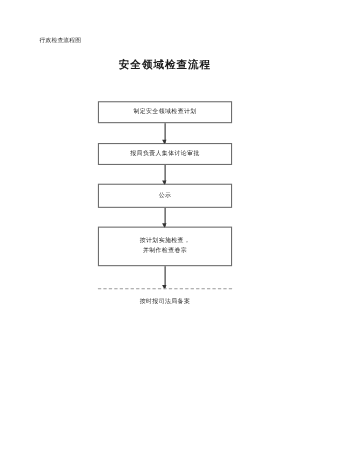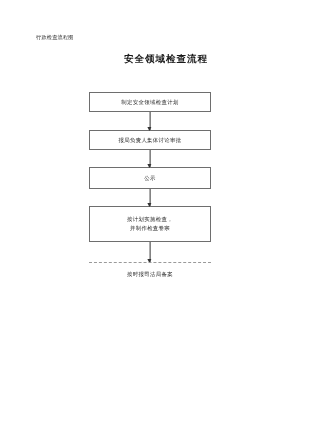--- a/index.html
+++ b/index.html
@@ -31,21 +31,21 @@
     font-size: 5.2px;
     line-height: 8px;
     letter-spacing: 0.2px;
     color: #2b2b2b;
     white-space: nowrap;
   }
 
   
   .doc-title {
     position: absolute;
-    left: 16px;
+    left: 0;
     top: 53px;
     width: 300px;
     text-align: center;
     font-size: 9.6px;
     font-weight: bold;
     letter-spacing: 0.9px;
     color: #1a1a1a;
   }
 
   

